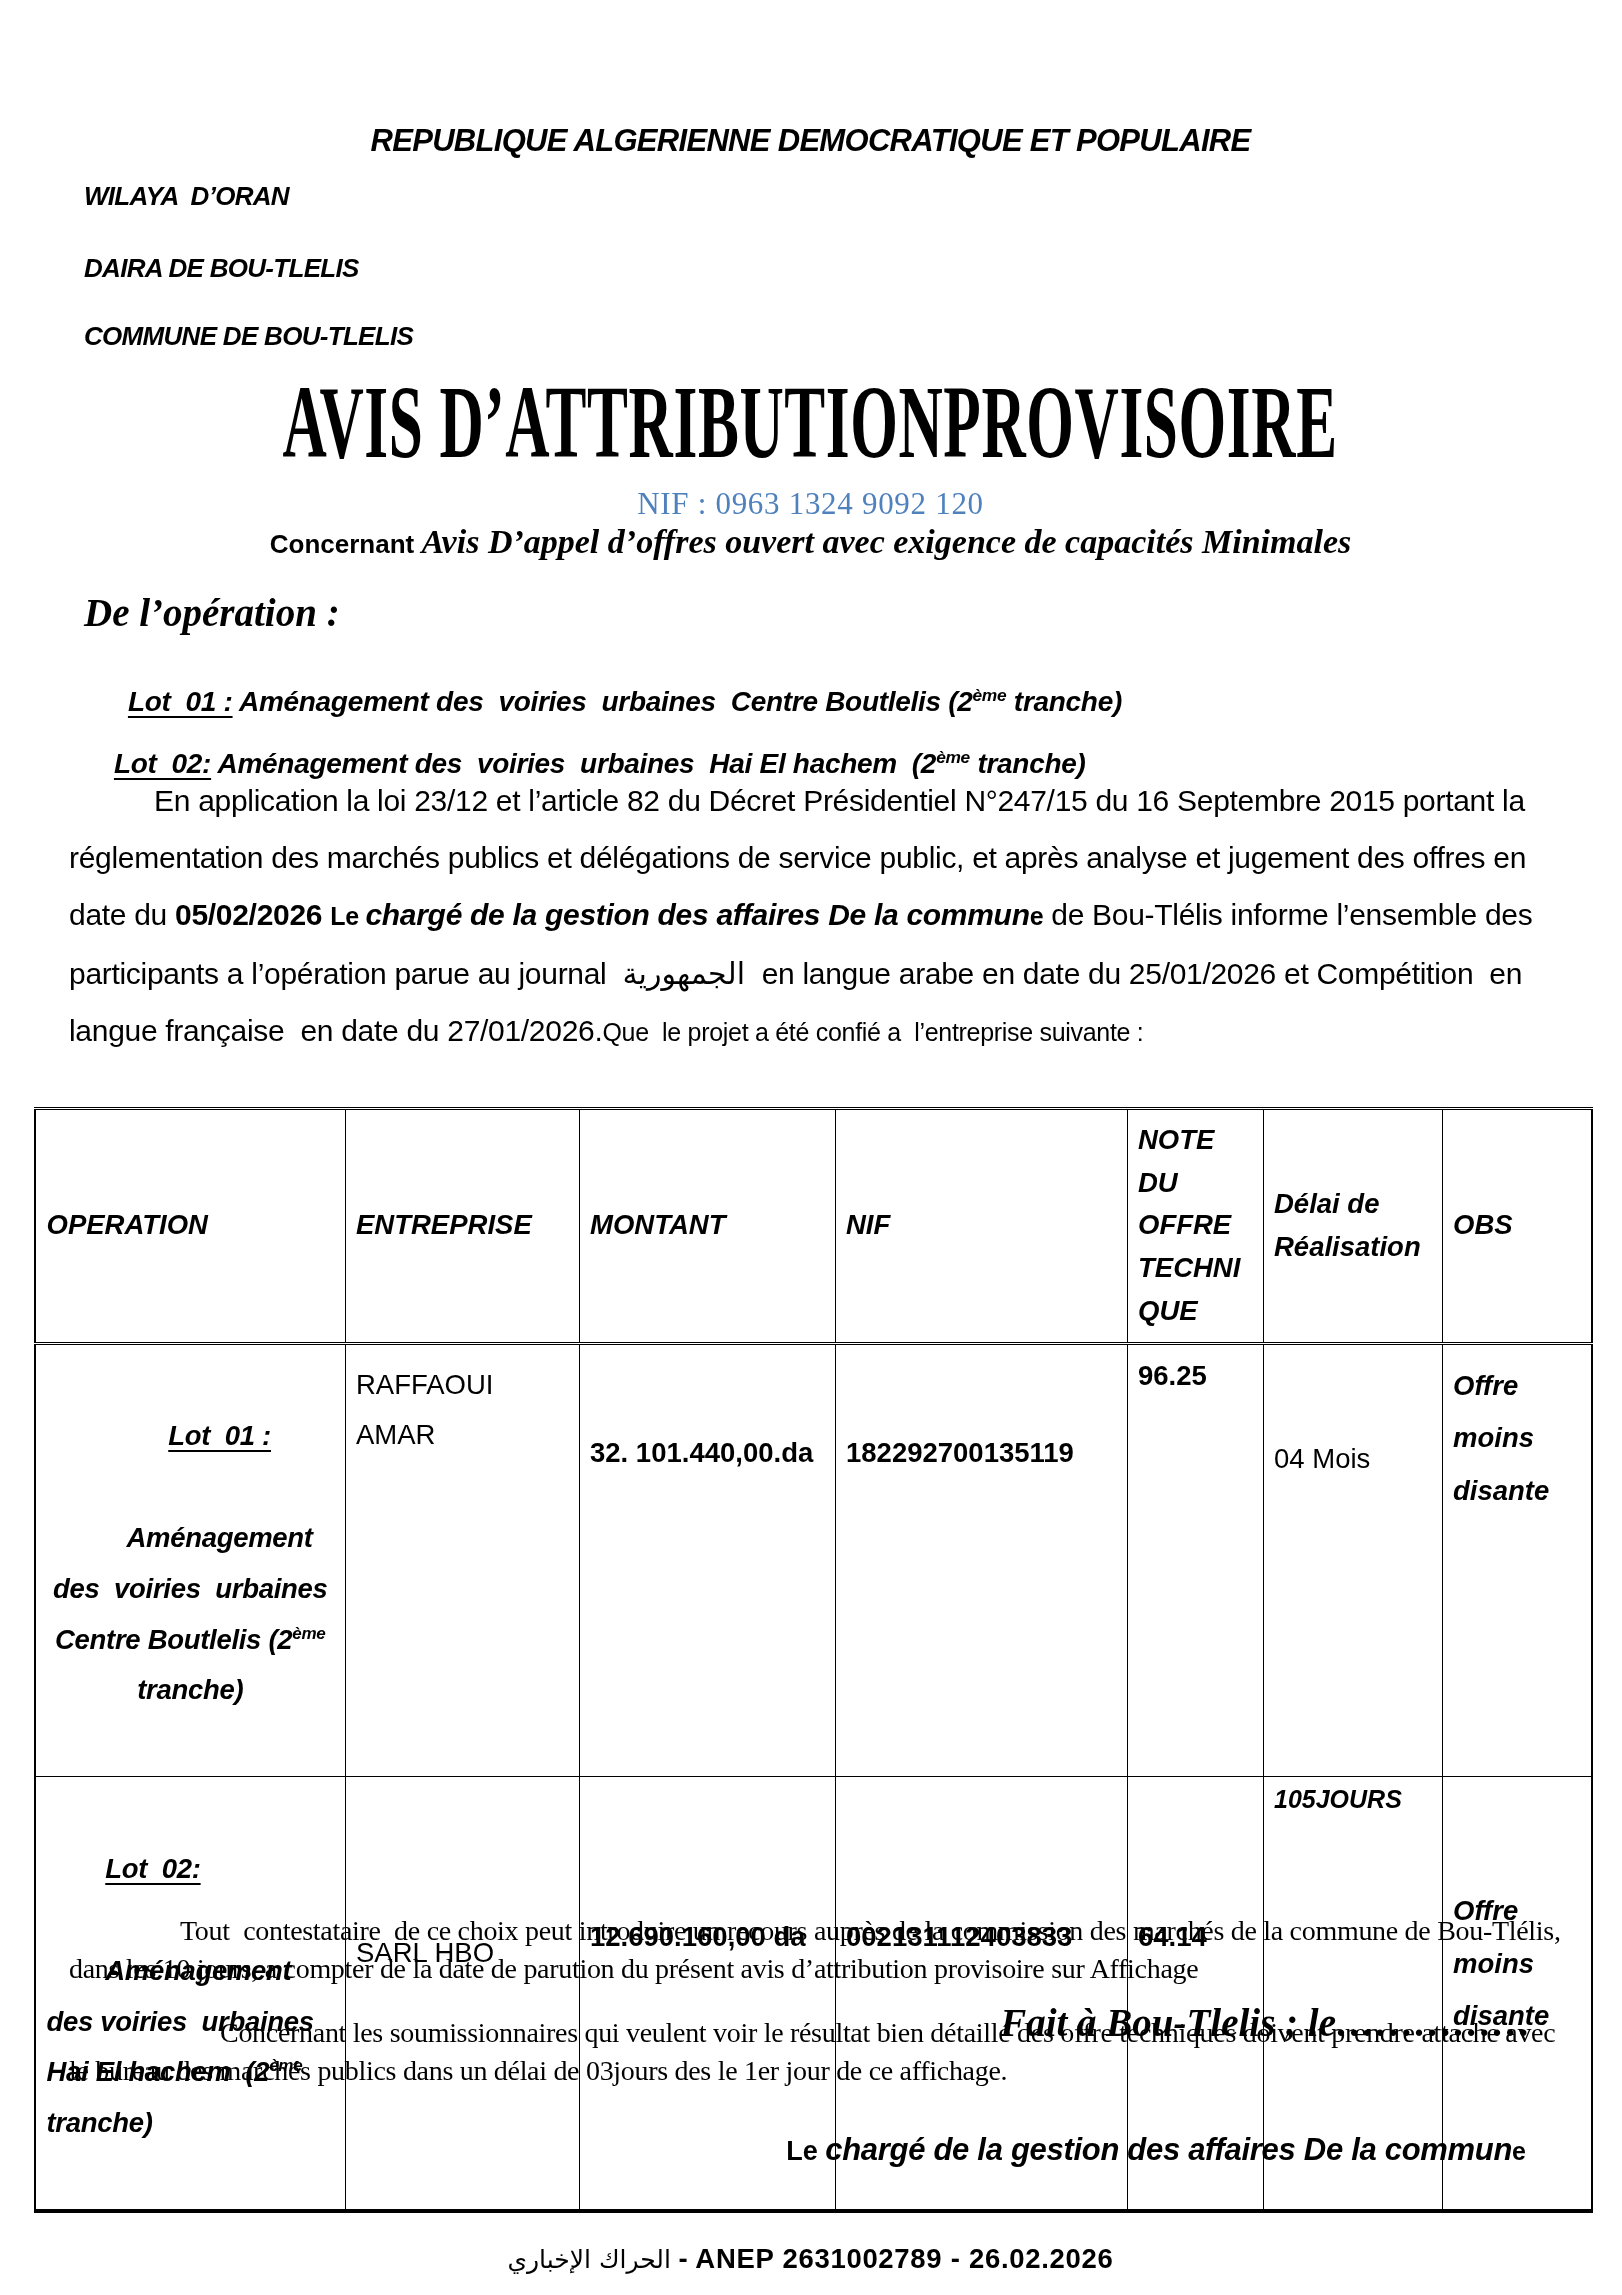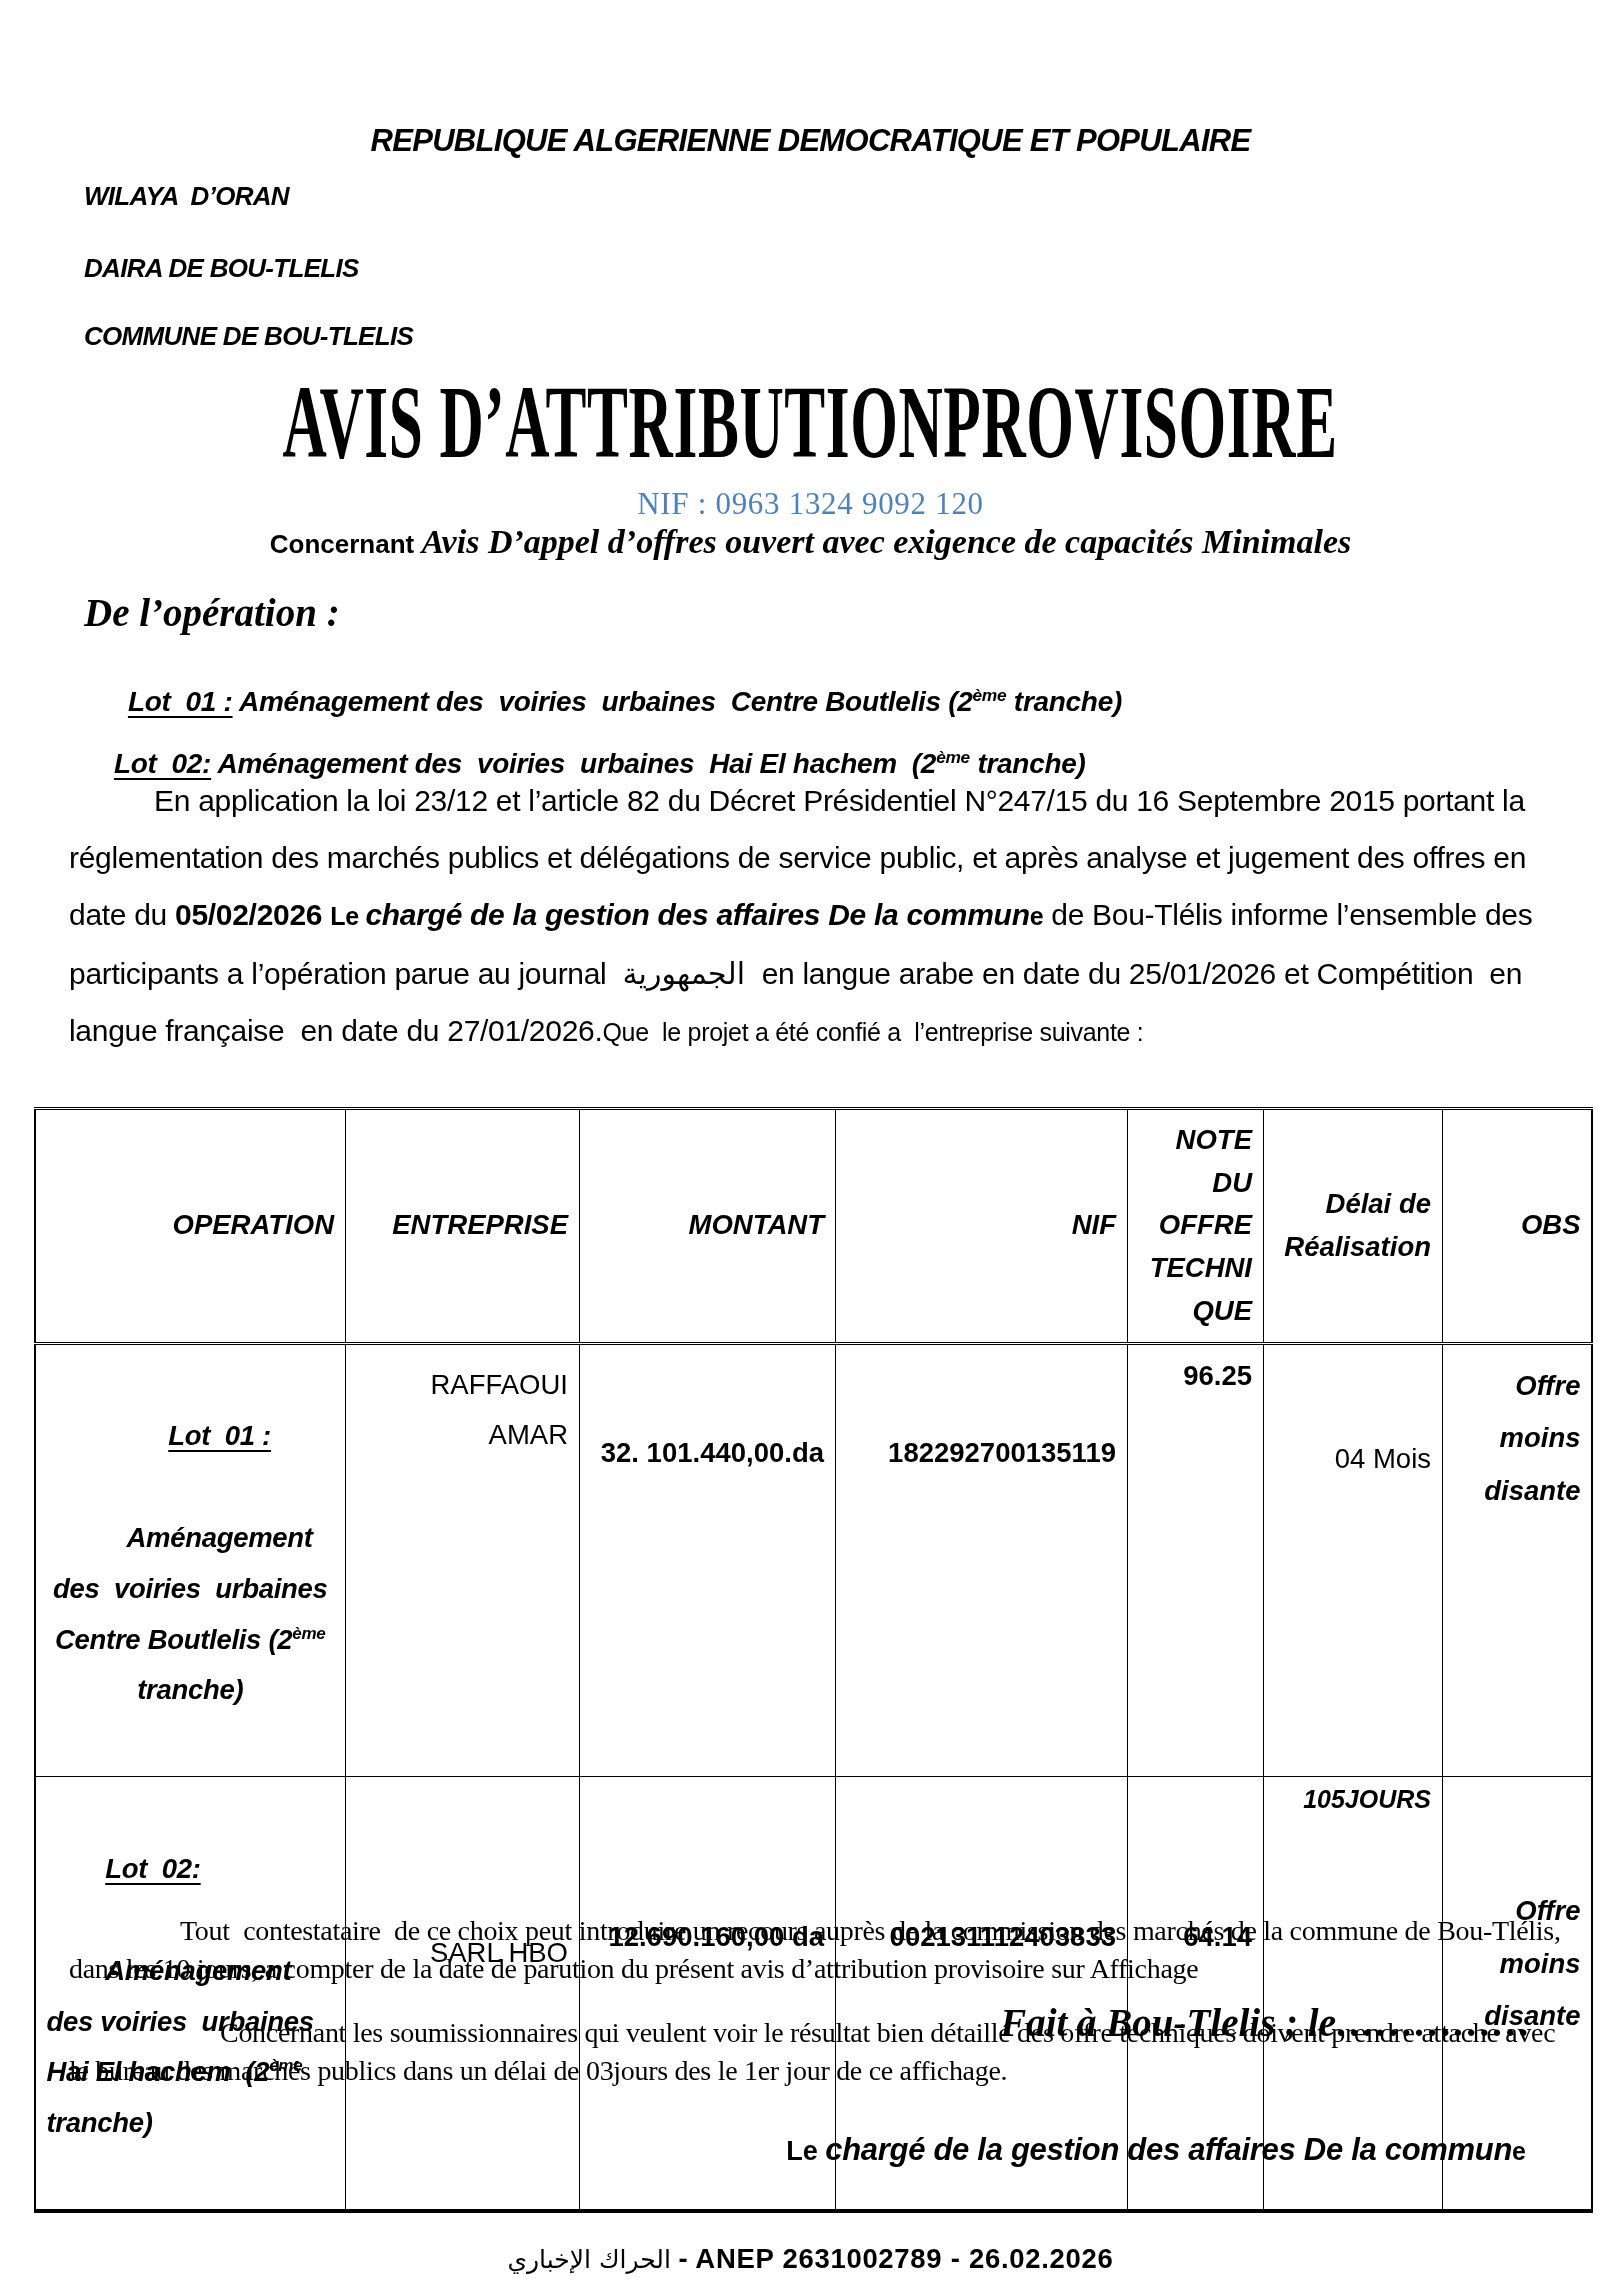--- a/index.html
+++ b/index.html
@@ -82,21 +82,21 @@
     position:absolute;top:1107px;left:34px;
     width:1556px;
     border-collapse:collapse;table-layout:fixed;
     border-left:2px solid #000;border-right:2px solid #000;
     border-top:3.9px double #000;
     border-bottom:4.6px solid #000;
   }
   table.award th,table.award td{
     border:1.3px solid #000;
     vertical-align:top;
-    text-align:right;
+    text-align:left;
     padding:9.2px 10.5px;
     font-size:27.5px;
     overflow:hidden;
   }
   table.award tr.hdr th{
     height:183px;
     font-weight:bold;font-style:italic;
     vertical-align:middle;
     line-height:1.55;
     border-bottom:3.9px double #000;

